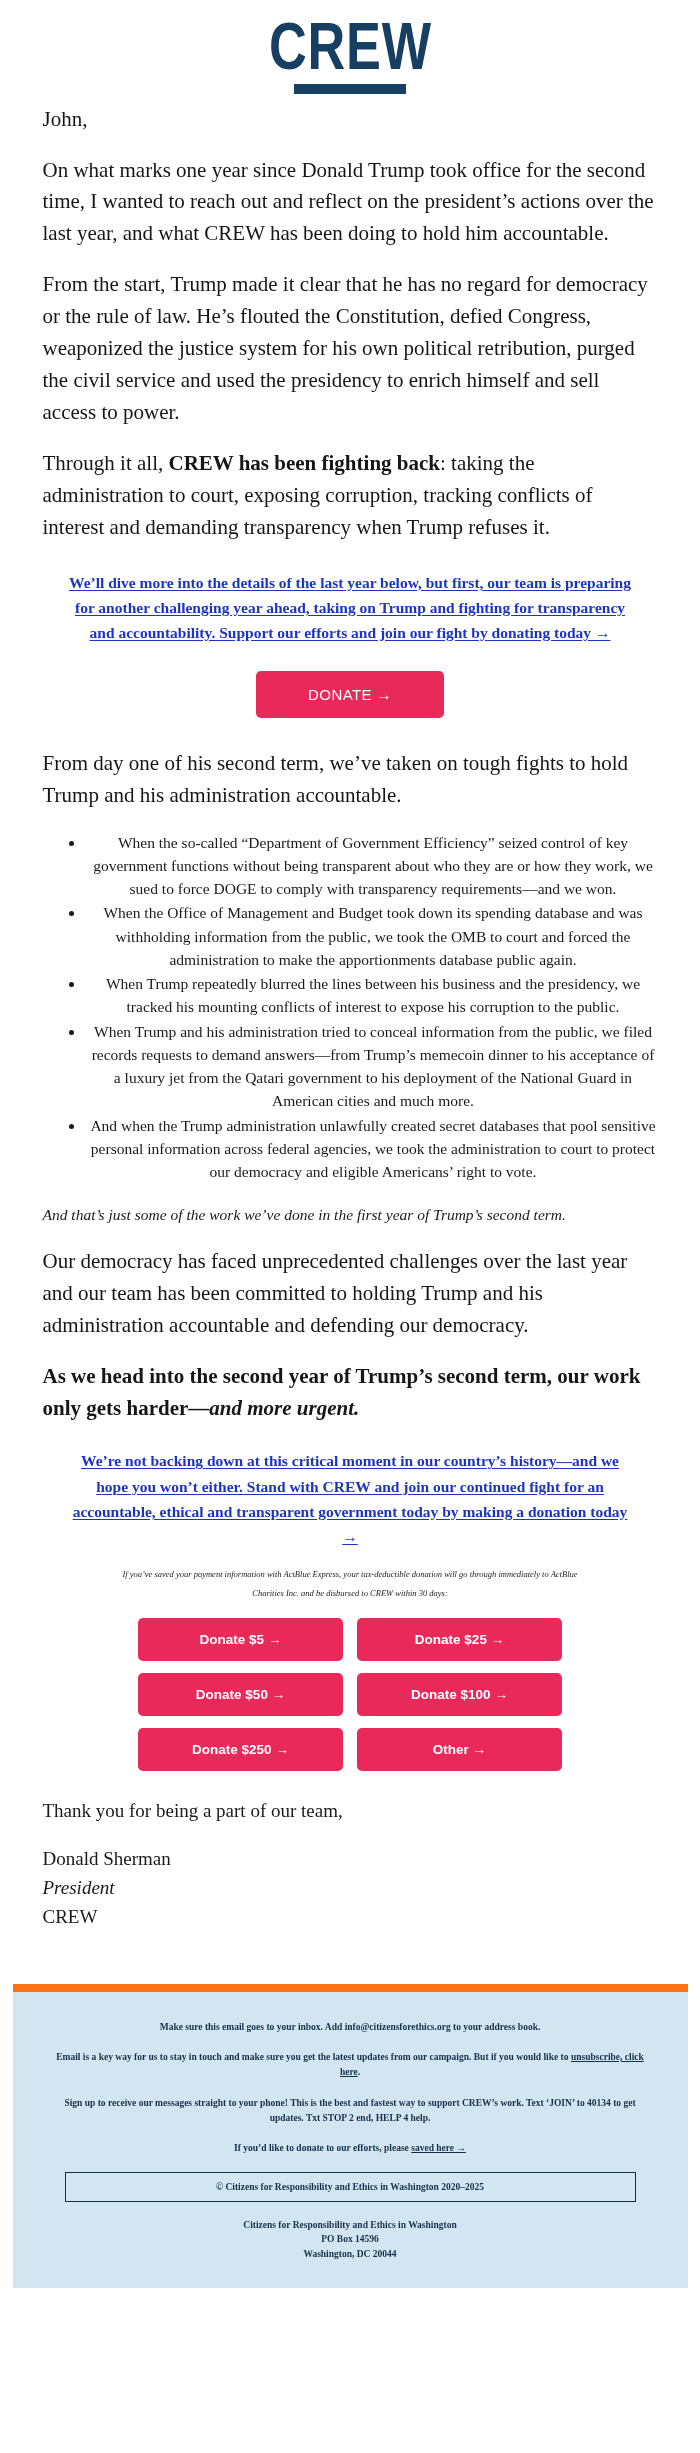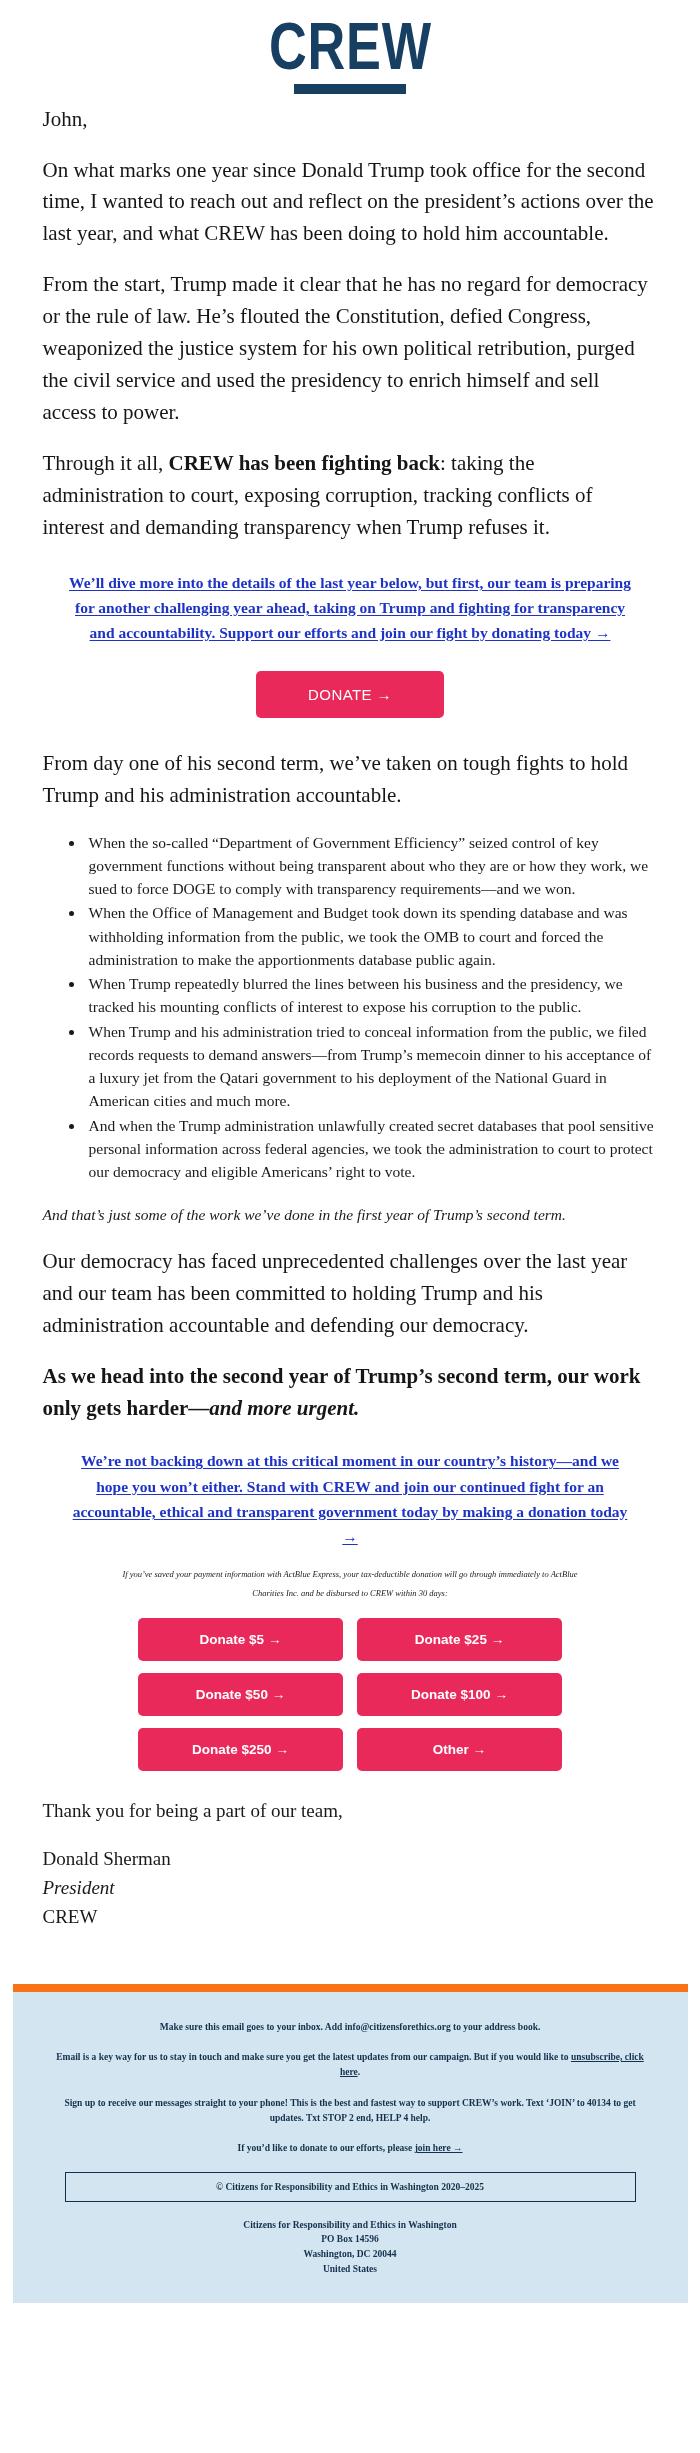--- a/index.html
+++ b/index.html
@@ -61,20 +61,21 @@
     font-style: italic;
     font-size: 15.5px;
     line-height: 1.52;
     margin: 0 0 19px 0;
   }
 
   ul.fight-list {
     margin: 0 0 20px 0;
     padding-left: 42px;
     list-style-type: disc;
+    text-align: center;
   }
   ul.fight-list li {
     font-size: 15.5px;
     line-height: 1.50;
     margin-bottom: 1px;
     padding-left: 4px;
   }
 
   
   .link-para {
@@ -267,25 +268,24 @@
 
   <div class="footer-spacer"></div>
 
   <div class="footer">
     <p><span>Make sure this email goes to your inbox. Add </span><span>info@citizensforethics.org</span><span> to your address book.</span></p>
 
     <p><span>Email is a key way for us to stay in touch and make sure you get the latest updates from our campaign. But if you would like to </span><a href="#">unsubscribe, click here</a><span>.</span></p>
 
     <p>Sign up to receive our messages straight to your phone! This is the best and fastest way to support CREW’s work. Text ‘JOIN’ to 40134 to get updates. Txt STOP 2 end, HELP 4 help.</p>
 
-    <p><span>If you’d like to donate to our efforts, please </span><a href="#">join here →</a></p>
+    <p><span>If you’d like to donate to our efforts, please </span><a href="#">saved here →</a></p>
 
     <div class="copyright-box">© Citizens for Responsibility and Ethics in Washington 2020–2025</div>
 
     <div class="address">
       <div>Citizens for Responsibility and Ethics in Washington</div>
       <div>PO Box 14596</div>
       <div>Washington, DC 20044</div>
-      <div>United States</div>
     </div>
   </div>
 
 </div>
 
 </body></html>

